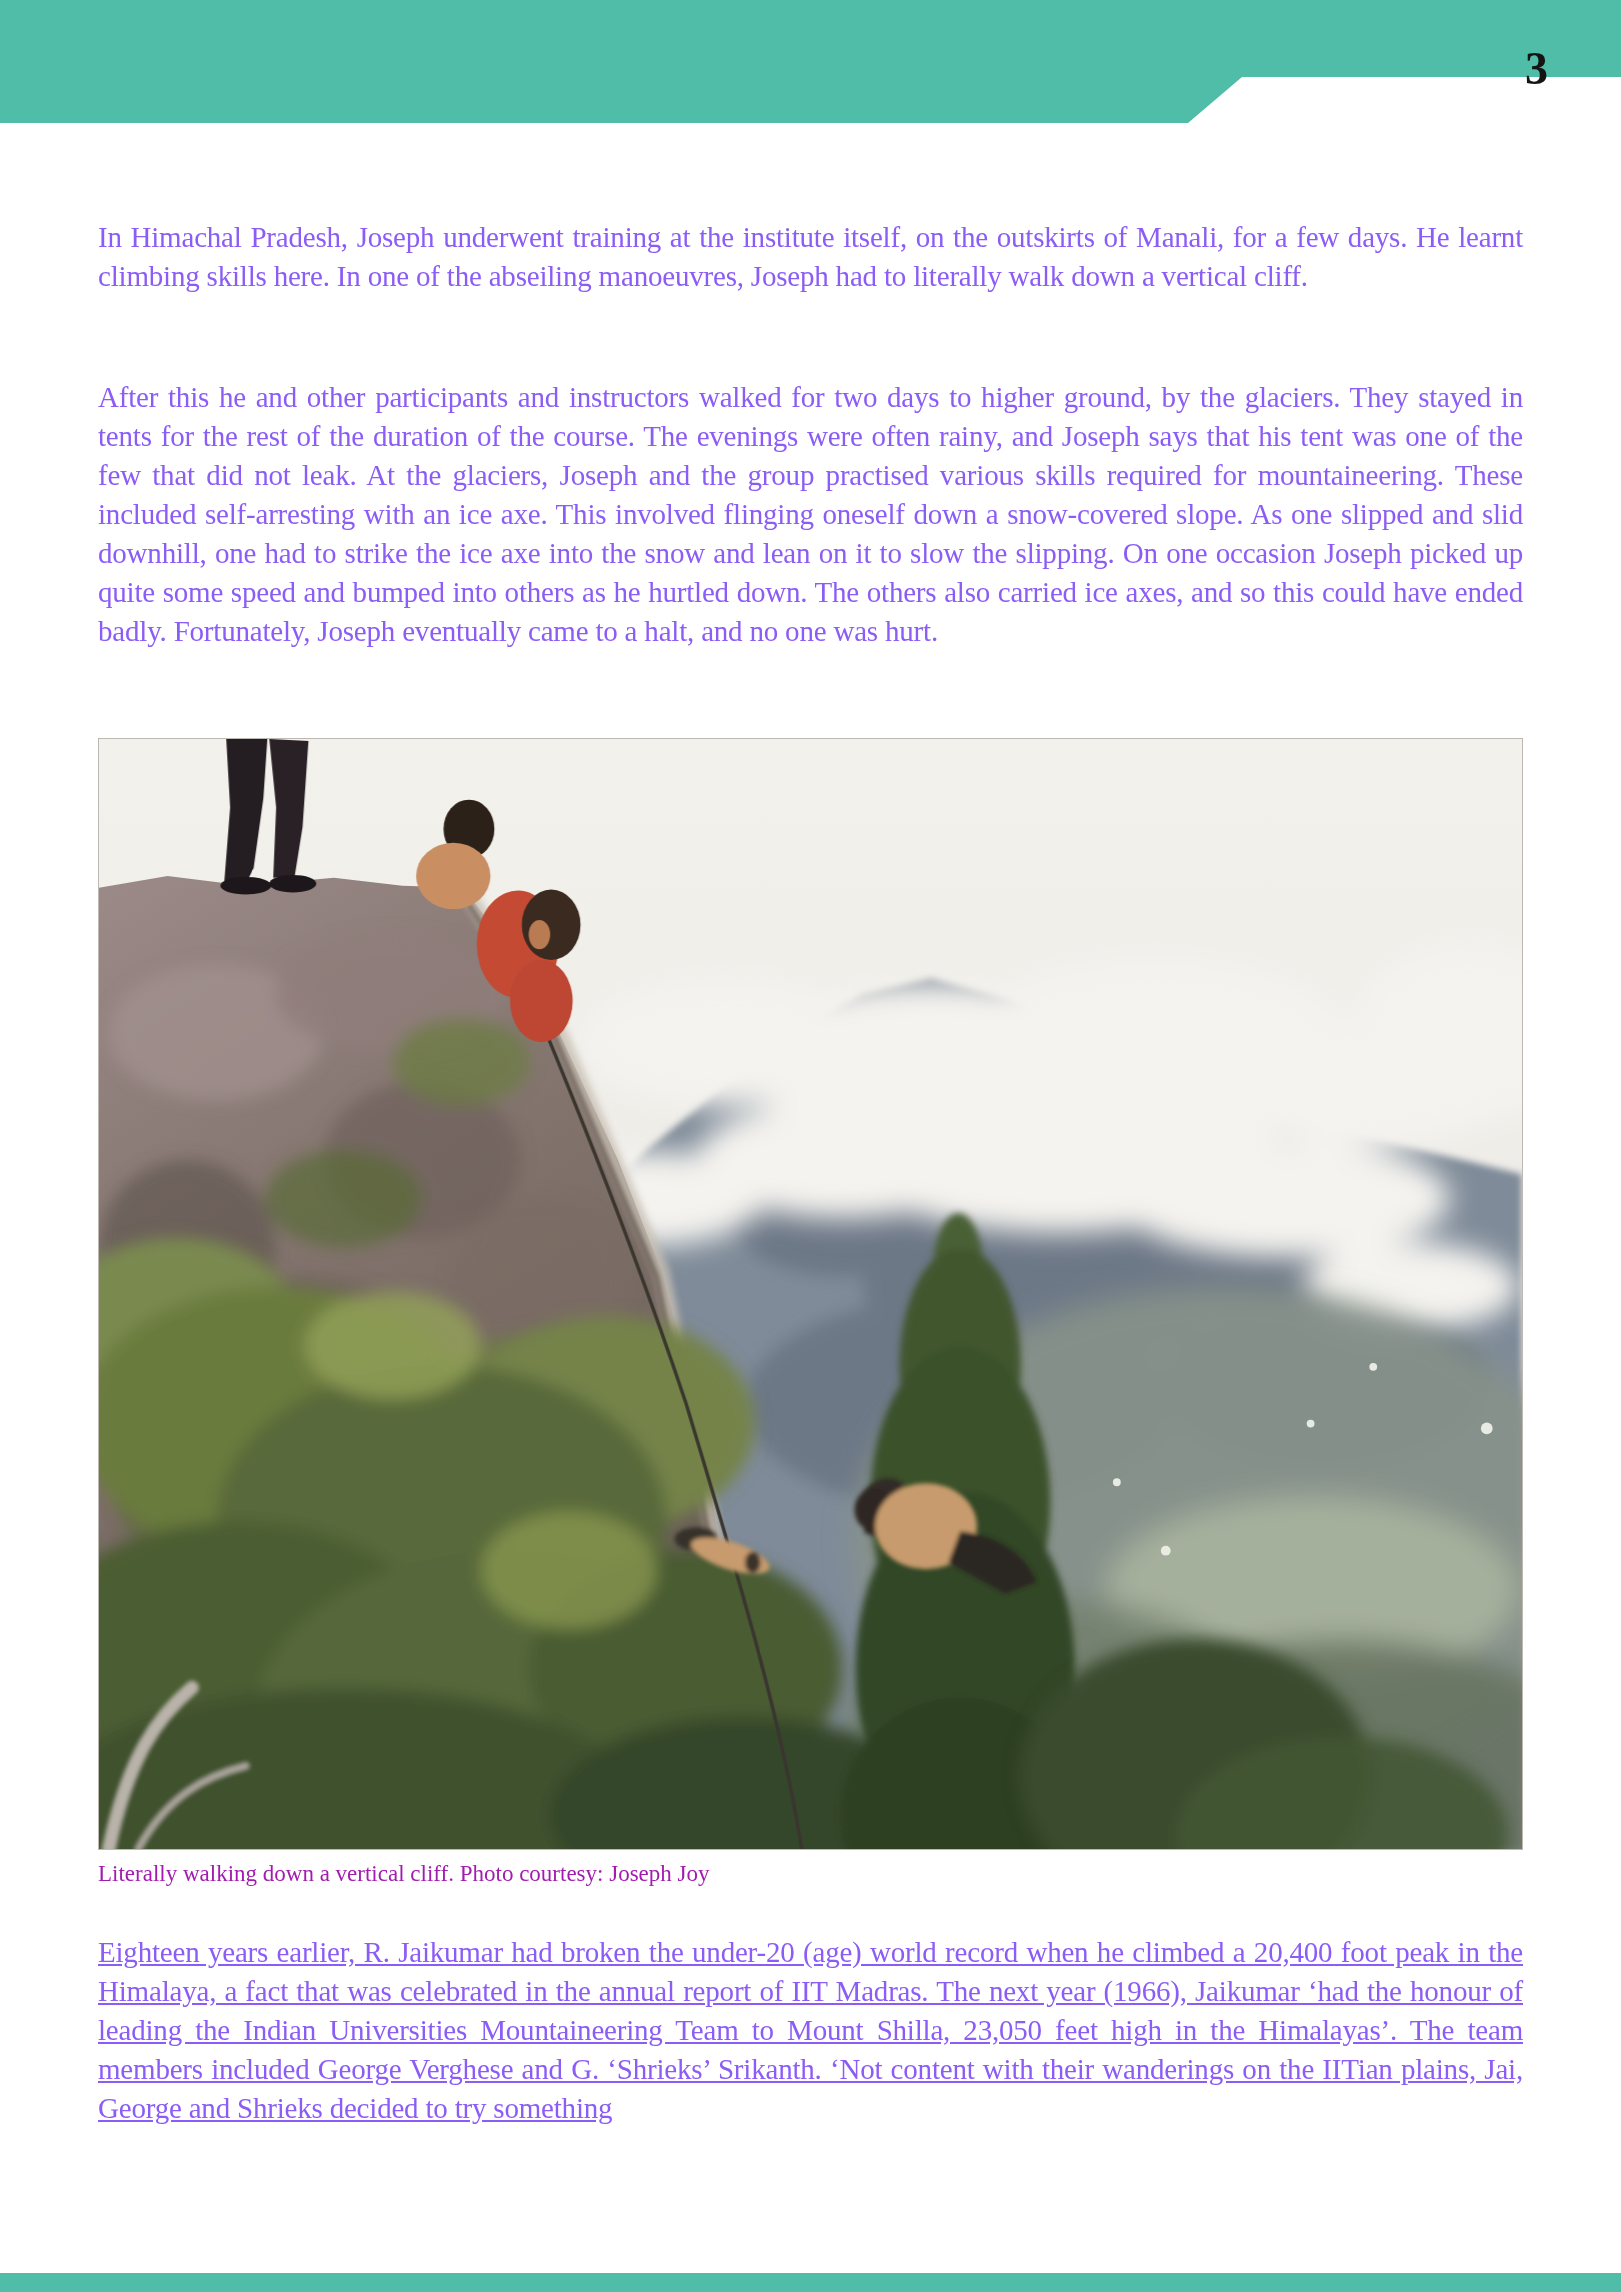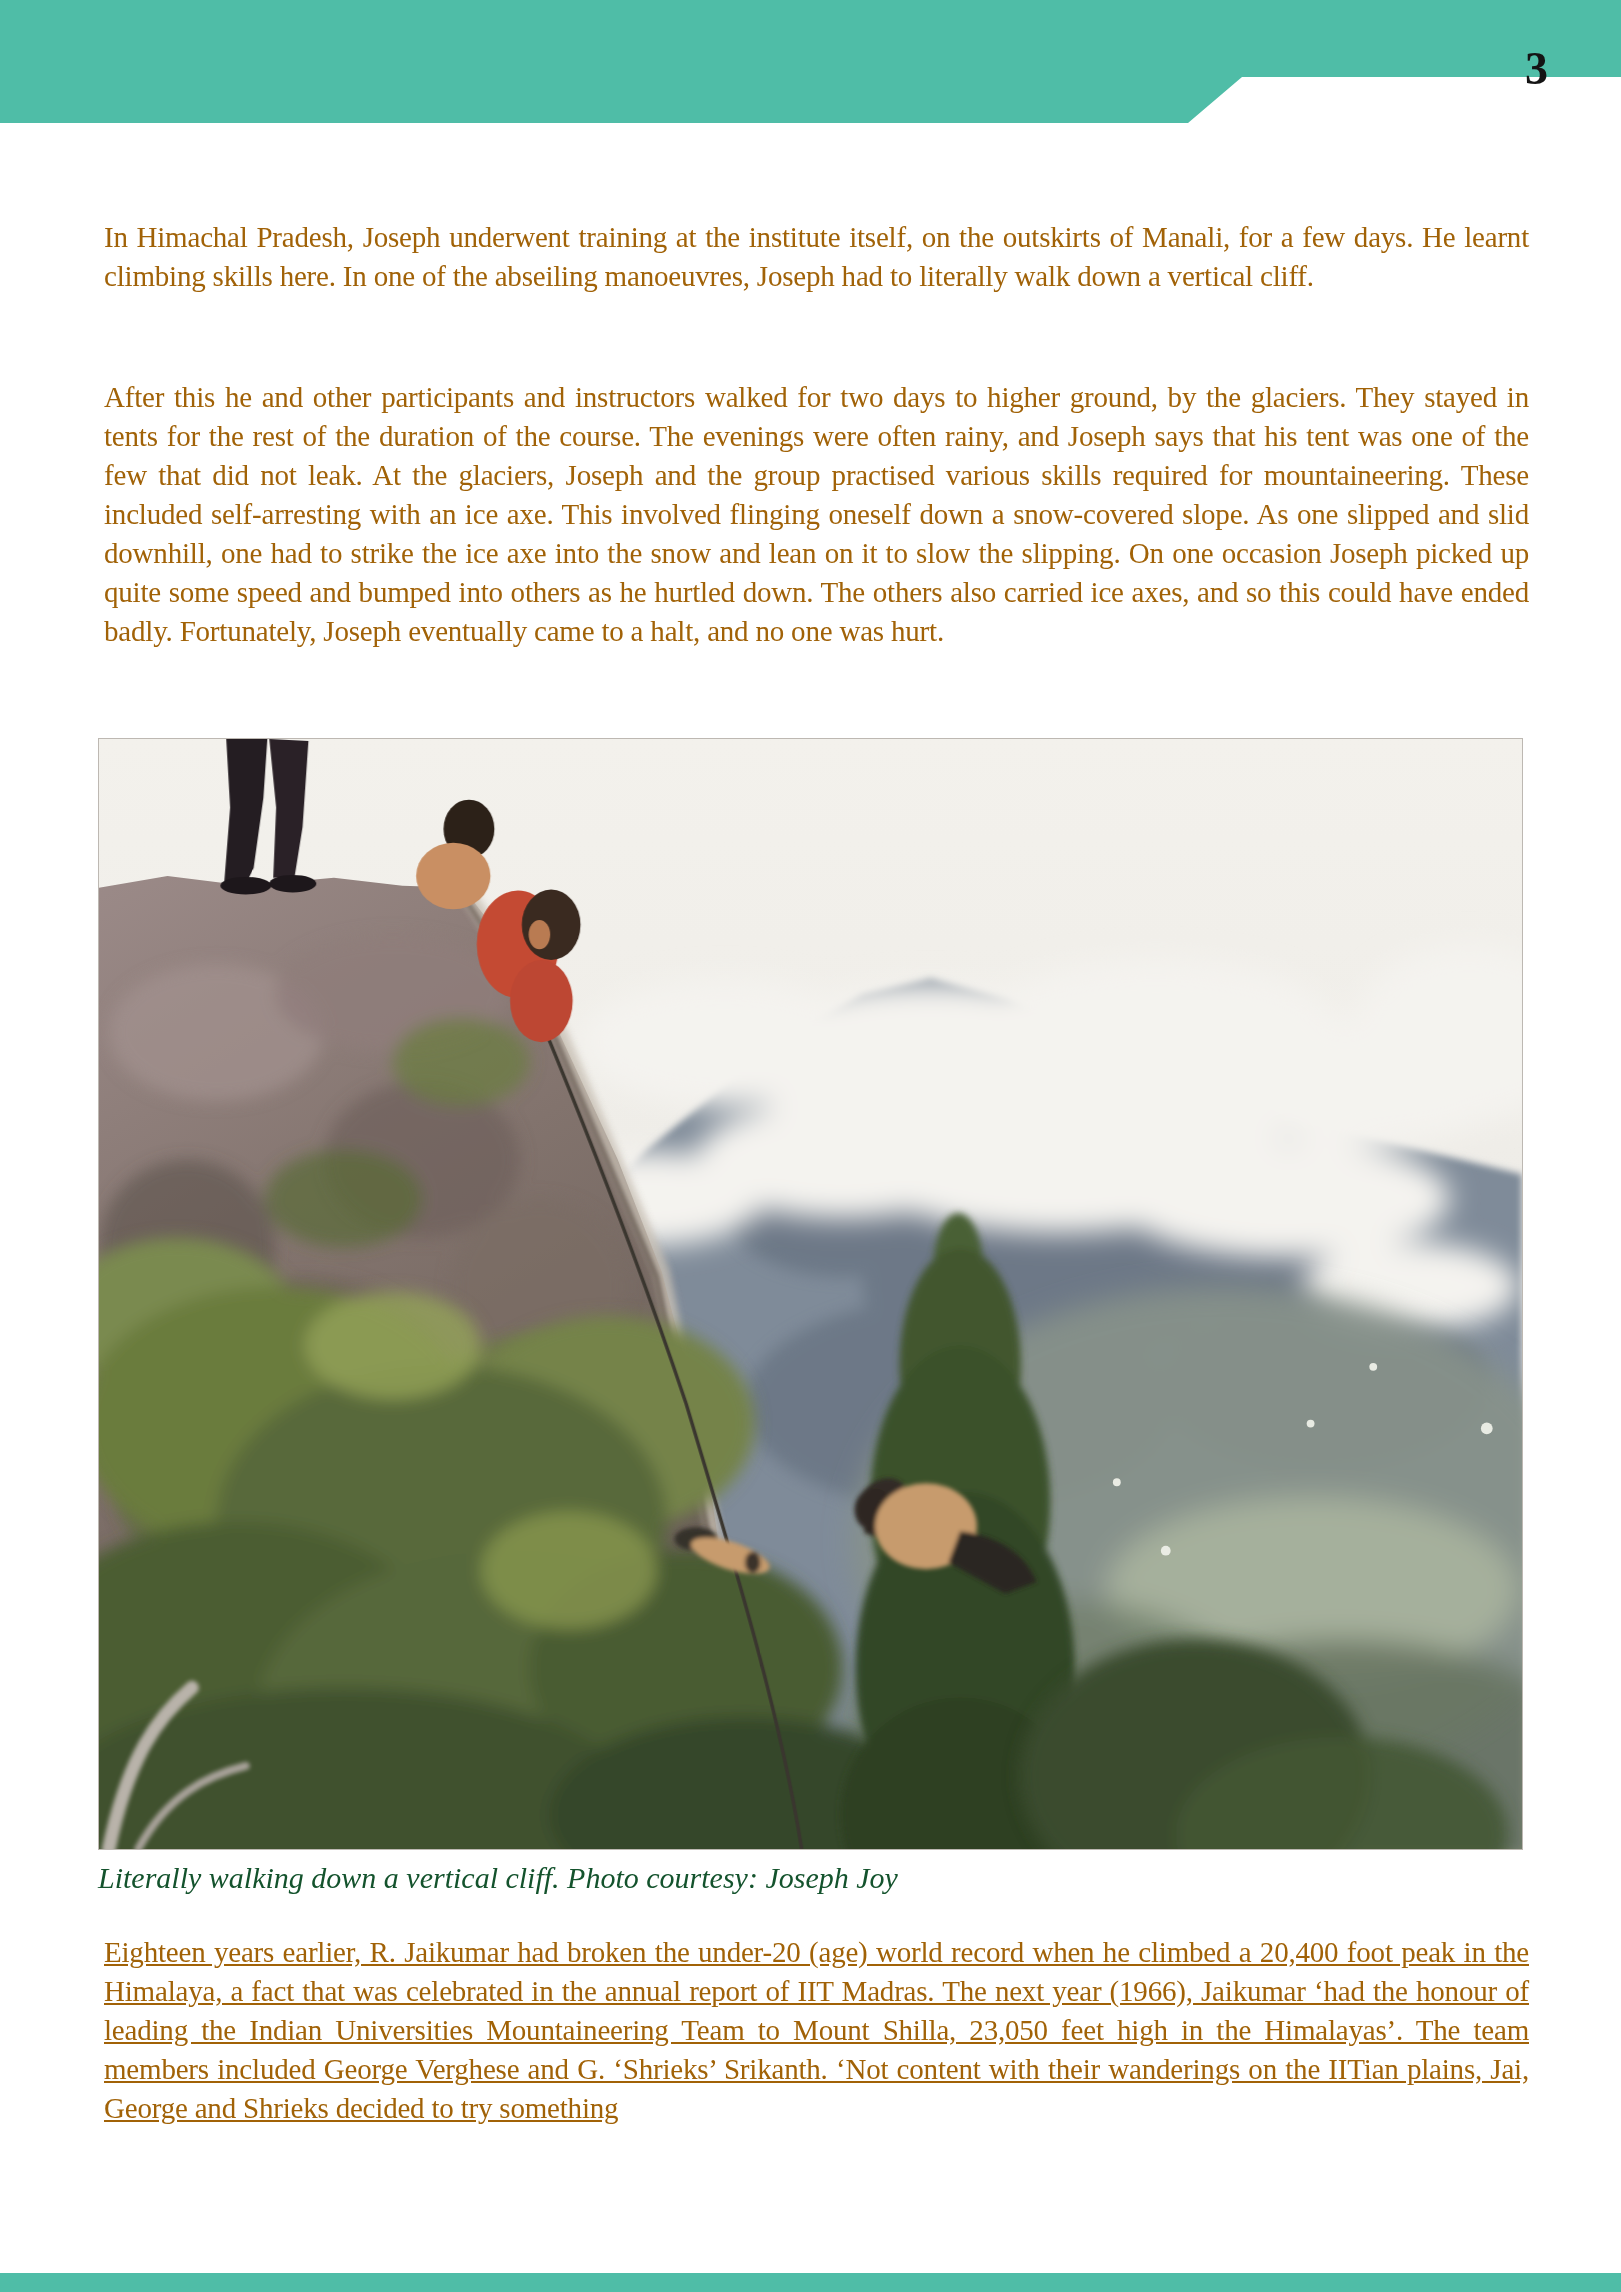--- a/index.html
+++ b/index.html
@@ -23,45 +23,45 @@
     line-height:1;
   }
   
   .bottom-banner{
     position:absolute;left:0;bottom:0;
     width:1621px;height:19.6px;
     background:#4fbda7;
   }
   
   .para{
-    position:absolute;left:104px;width:1425px;
+    position:absolute;left:98px;width:1425px;
     margin:0;
     font-size:29px;line-height:39px;
-    color:#a16207;
+    color:#8b5cf6;
     text-align:justify;
     letter-spacing:-0.2px;
     hyphens:auto;
   }
   .para-1{top:218px;}
   .para-2{top:378px;}
   .para-3{top:1933px;text-decoration:underline;}
   
   .photo-figure{
     position:absolute;left:98px;top:738px;
     width:1425px;height:1112px;
     margin:0;padding:0;
     border:1px solid #bdb8b2;
     box-sizing:border-box;
     background:#efede8;
   }
   .photo-figure svg{display:block;width:100%;height:100%;}
   .photo-caption{
     position:absolute;left:98px;top:1861px;width:1425px;
-    font-size:30px;font-style:italic;
-    color:#14532d;
+    font-size:23px;
+    color:#a21caf;
     letter-spacing:0;
   }
 </style>
 </head>
 <body>
 
 <div class="page">
 
   <div class="top-banner"></div>
   <div class="page-number">3</div>

